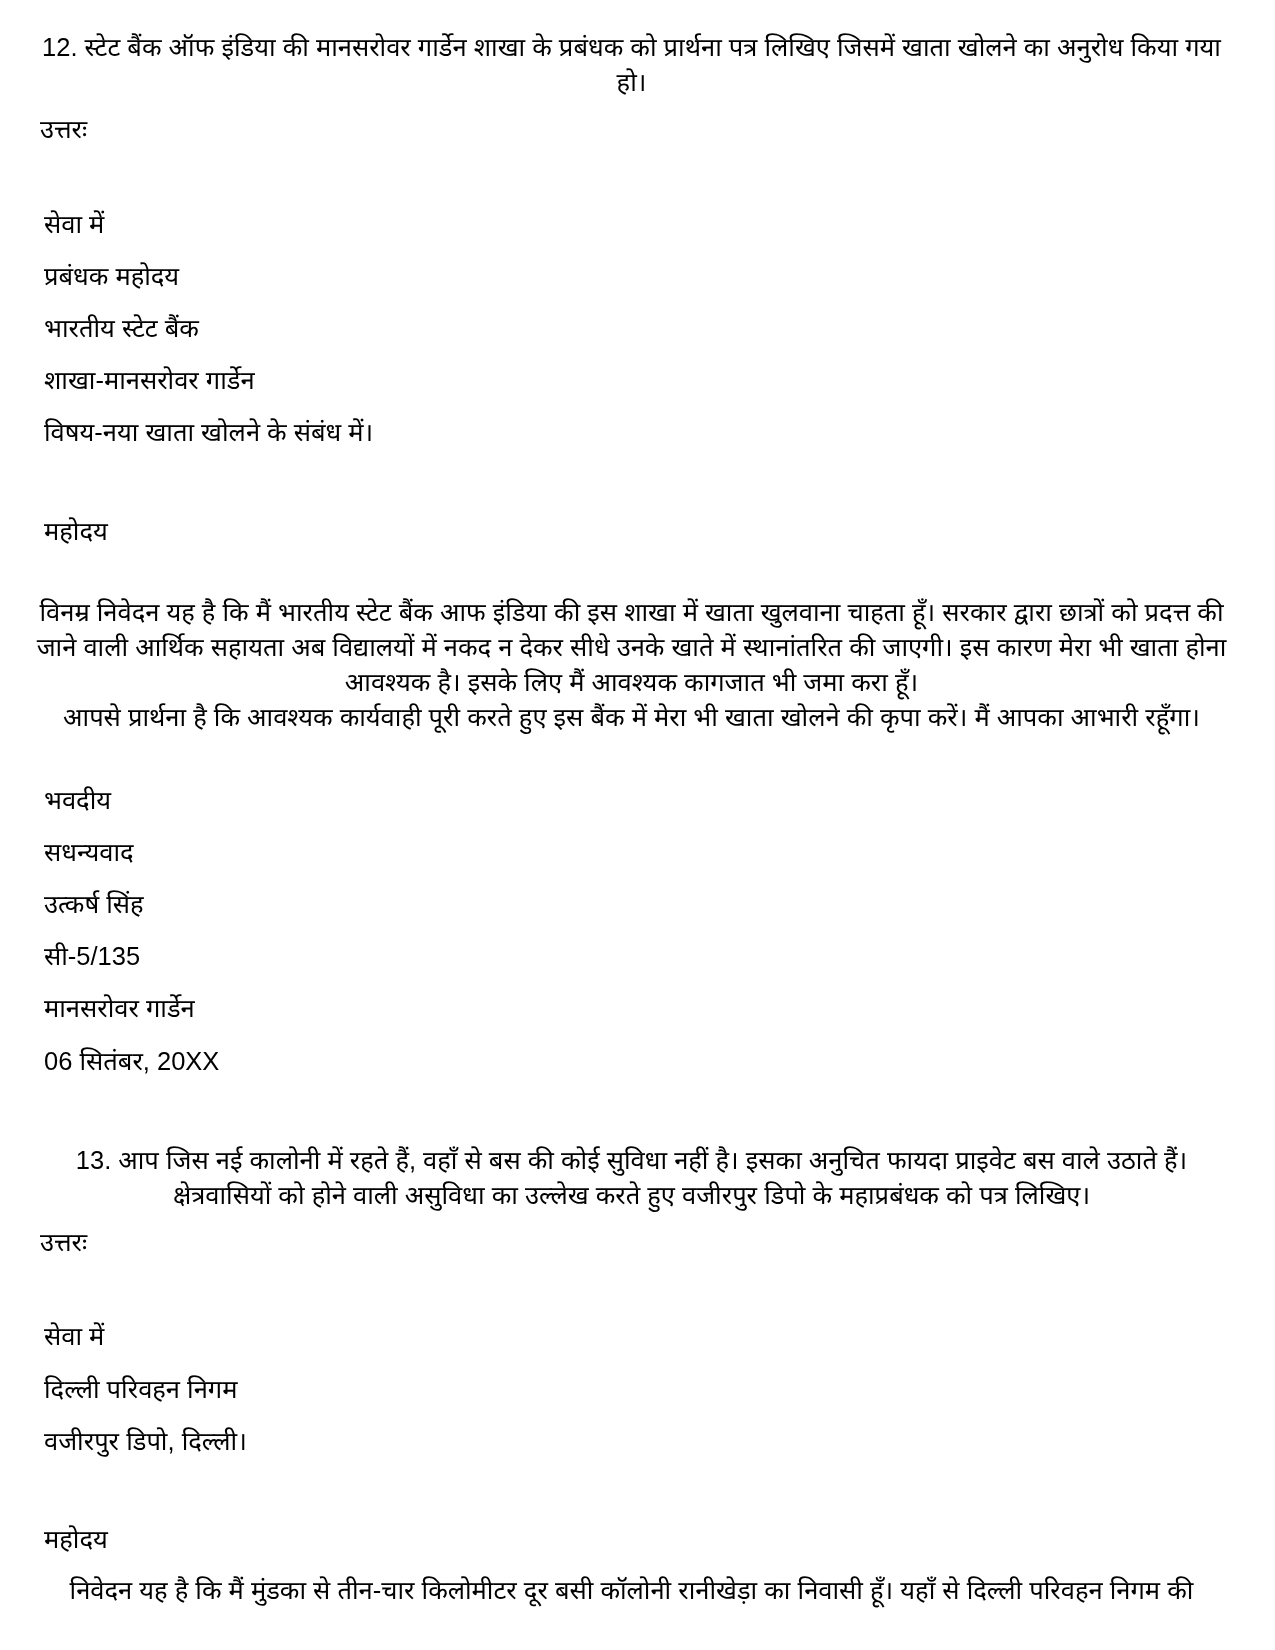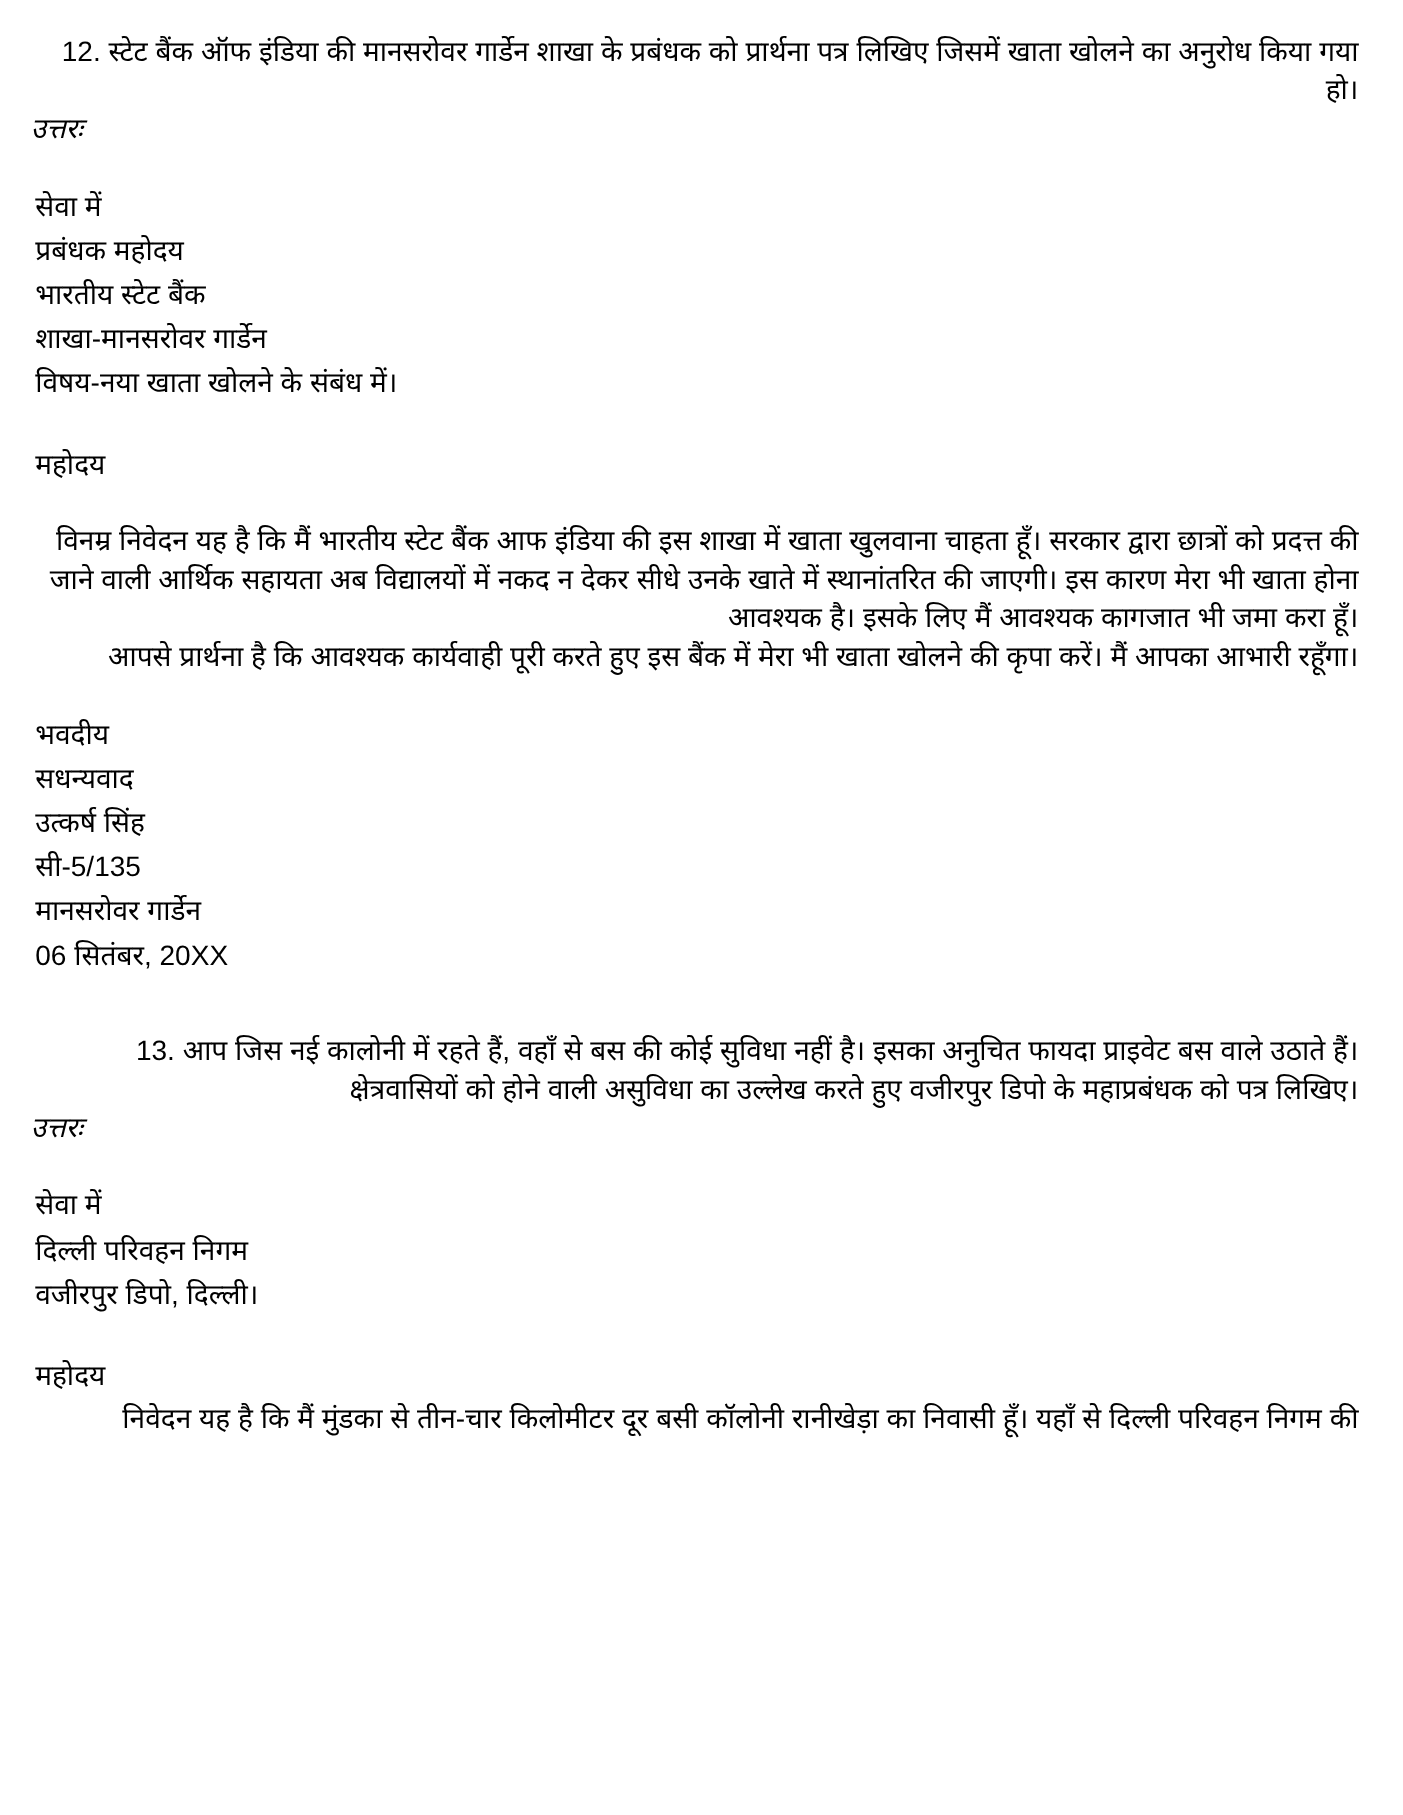--- a/index.html
+++ b/index.html
@@ -17,35 +17,34 @@
   .page {
     box-sizing: border-box;
     width: 1275px;
     height: 1650px;
     padding: 30px 40px 0 28px;
   }
   .para {
     font-size: 25.5px;
     line-height: 1.38;
     margin: 0;
-    text-align: right;
+    text-align: center;
     white-space: pre-wrap;
   }
   .q-line {
     font-size: 25.5px;
     line-height: 1.38;
-    margin: 0;
-    font-style: italic;
+    margin: 12px;
   }
   .spacer-sm { height: 18px; }
   .spacer-md { height: 30px; }
   .block-line {
     font-size: 25.5px;
     line-height: 1.42;
-    margin: 4px;
+    margin: 16px;
     white-space: pre-wrap;
   }
   ul.attach-list {
     margin: 12px 0 0 0;
     padding-left: 60px;
     list-style: disc;
   }
   ul.attach-list li {
     font-size: 25.5px;
     line-height: 1.45;

